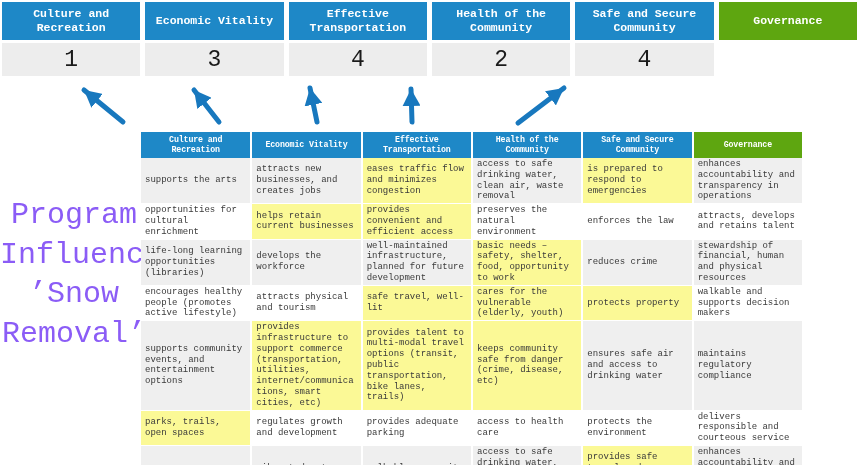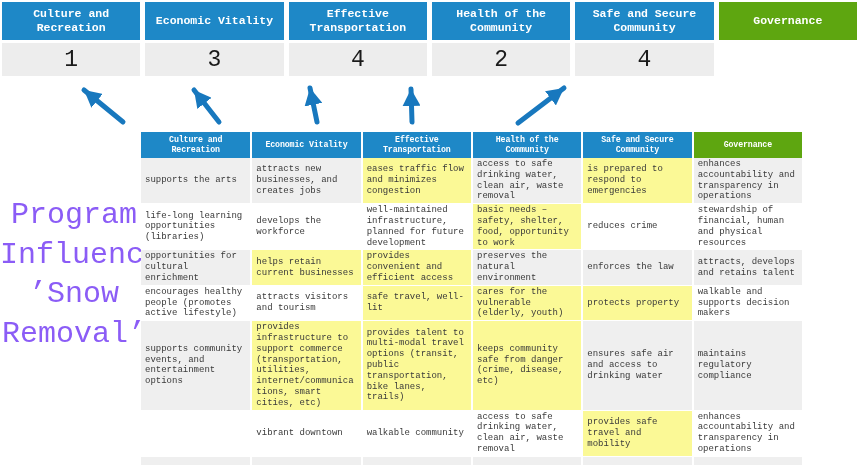--- a/index.html
+++ b/index.html
@@ -109,50 +109,58 @@
     <tbody>
         <tr>
           <td>supports the arts</td>
           <td>attracts new businesses, and creates jobs</td>
           <td class="hl">eases traffic flow and minimizes congestion</td>
           <td>access to safe drinking water, clean air, waste removal</td>
           <td class="hl">is prepared to respond to emergencies</td>
           <td>enhances accountability and transparency in operations</td>
         </tr>
         <tr>
+          <td>opportunities for cultural enrichment</td>
+          <td class="hl">helps retain current businesses</td>
+          <td class="hl">provides convenient and efficient access</td>
+          <td>preserves the natural environment</td>
+          <td>enforces the law</td>
+          <td>attracts, develops and retains talent</td>
+        </tr>
+        <tr>
           <td>life-long learning opportunities (libraries)</td>
           <td>develops the workforce</td>
           <td>well-maintained infrastructure, planned for future development</td>
           <td class="hl">basic needs – safety, shelter, food, opportunity to work</td>
           <td>reduces crime</td>
           <td>stewardship of financial, human and physical resources</td>
         </tr>
         <tr>
-          <td>opportunities for cultural enrichment</td>
-          <td class="hl">helps retain current businesses</td>
-          <td class="hl">provides convenient and efficient access</td>
-          <td>preserves the natural environment</td>
-          <td>enforces the law</td>
-          <td>attracts, develops and retains talent</td>
-        </tr>
-        <tr>
           <td>encourages healthy people (promotes active lifestyle)</td>
-          <td>attracts visitors and tourism</td>
+          <td>attracts physical and tourism</td>
           <td class="hl">safe travel, well-lit</td>
           <td class="hl">cares for the vulnerable (elderly, youth)</td>
           <td class="hl">protects property</td>
           <td>walkable and supports decision makers</td>
         </tr>
         <tr>
           <td>supports community events, and entertainment options</td>
           <td class="hl">provides infrastructure to support commerce (transportation, utilities, internet/communications, smart cities, etc)</td>
           <td class="hl">provides talent to multi-modal travel options (transit, public transportation, bike lanes, trails)</td>
           <td class="hl">keeps community safe from danger (crime, disease, etc)</td>
           <td>ensures safe air and access to drinking water</td>
           <td>maintains regulatory compliance</td>
+        </tr>
+        <tr>
+          <td class="hl">parks, trails, open spaces</td>
+          <td>regulates growth and development</td>
+          <td>provides adequate parking</td>
+          <td>access to health care</td>
+          <td>protects the environment</td>
+          <td>delivers responsible and courteous service</td>
         </tr>
         <tr>
           <td></td>
           <td>vibrant downtown</td>
           <td>walkable community</td>
           <td>access to safe drinking water, clean air, waste removal</td>
           <td class="hl">provides safe travel and mobility</td>
           <td>enhances accountability and transparency in operations</td>
         </tr>
         <tr class="spacer-row">

